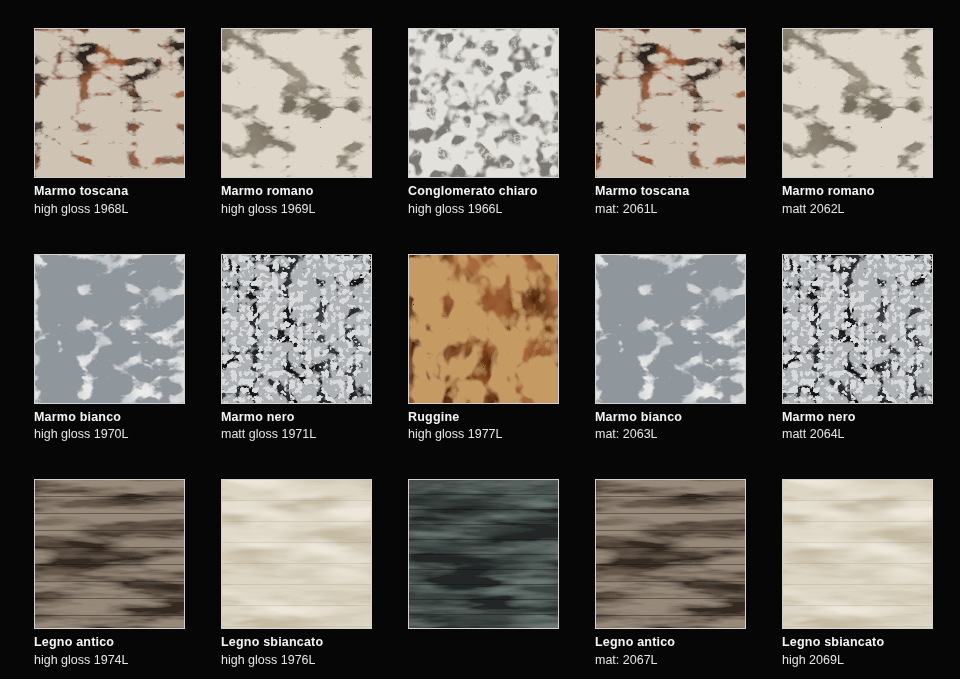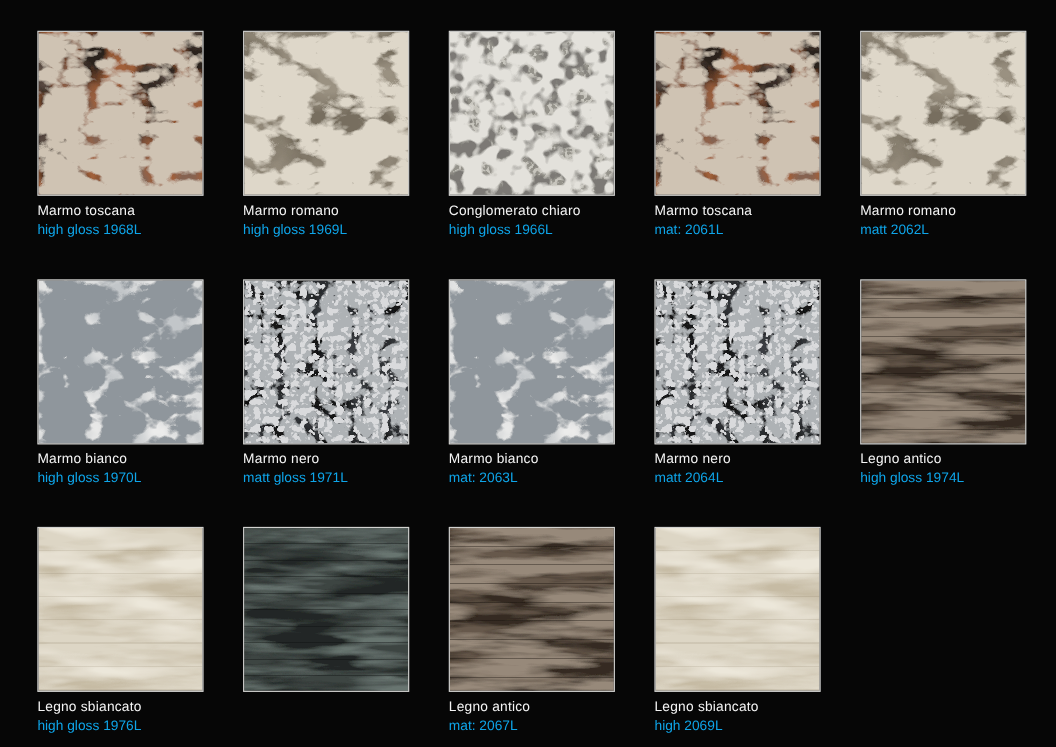--- a/index.html
+++ b/index.html
@@ -49,30 +49,30 @@
   }
   .m-legno-bruciato .planks {
     display: block;
     background: repeating-linear-gradient(180deg,
       rgba(8,10,10,0) 0px, rgba(8,10,10,0) 14px,
       rgba(8,10,10,0.35) 14px, rgba(8,10,10,0.35) 15px);
   }
   .caption { margin-top: 7px; }
   .mat-name {
     font-size: 12.5px;
-    font-weight: 400;
+    font-weight: 700;
     color: #f4f4f4;
     letter-spacing: 0.2px;
     line-height: 1.1;
     white-space: nowrap;
   }
   .mat-finish {
     font-size: 12.5px;
     font-weight: 400;
-    color: #0ea5e9;
+    color: #e5e5e5;
     line-height: 1.1;
     margin-top: 4px;
     white-space: nowrap;
   }
   .defs-holder { position: absolute; width: 0; height: 0; overflow: hidden; }
 </style>
 </head>
 <body>
 
 <div class="defs-holder">
@@ -330,20 +330,32 @@
         <rect class="tex" x="-8" y="-8" width="166" height="166" fill="#141416" filter="url(#f-marmo-nero)"></rect>
       </svg>
 
     </div>
     <figcaption class="caption">
       <div class="mat-name">Marmo nero</div>
       <div class="mat-finish">matt gloss 1971L</div>
     </figcaption>
   </figure>
 
+  <figure class="cell">
+    <div class="swatch m-ruggine">
+      <svg viewBox="0 0 150 150" preserveAspectRatio="none">
+        <rect class="tex" x="-8" y="-8" width="166" height="166" fill="#7d3f1d" filter="url(#f-ruggine)"></rect>
+      </svg>
+
+    </div>
+    <figcaption class="caption">
+      <div class="mat-name">Ruggine</div>
+      <div class="mat-finish">high gloss 1977L</div>
+    </figcaption>
+  </figure>
 
   <figure class="cell">
     <div class="swatch m-marmo-bianco">
       <svg viewBox="0 0 150 150" preserveAspectRatio="none">
         <rect class="tex" x="-8" y="-8" width="166" height="166" fill="#ececeb" filter="url(#f-marmo-bianco)"></rect>
       </svg>
 
     </div>
     <figcaption class="caption">
       <div class="mat-name">Marmo bianco</div>

